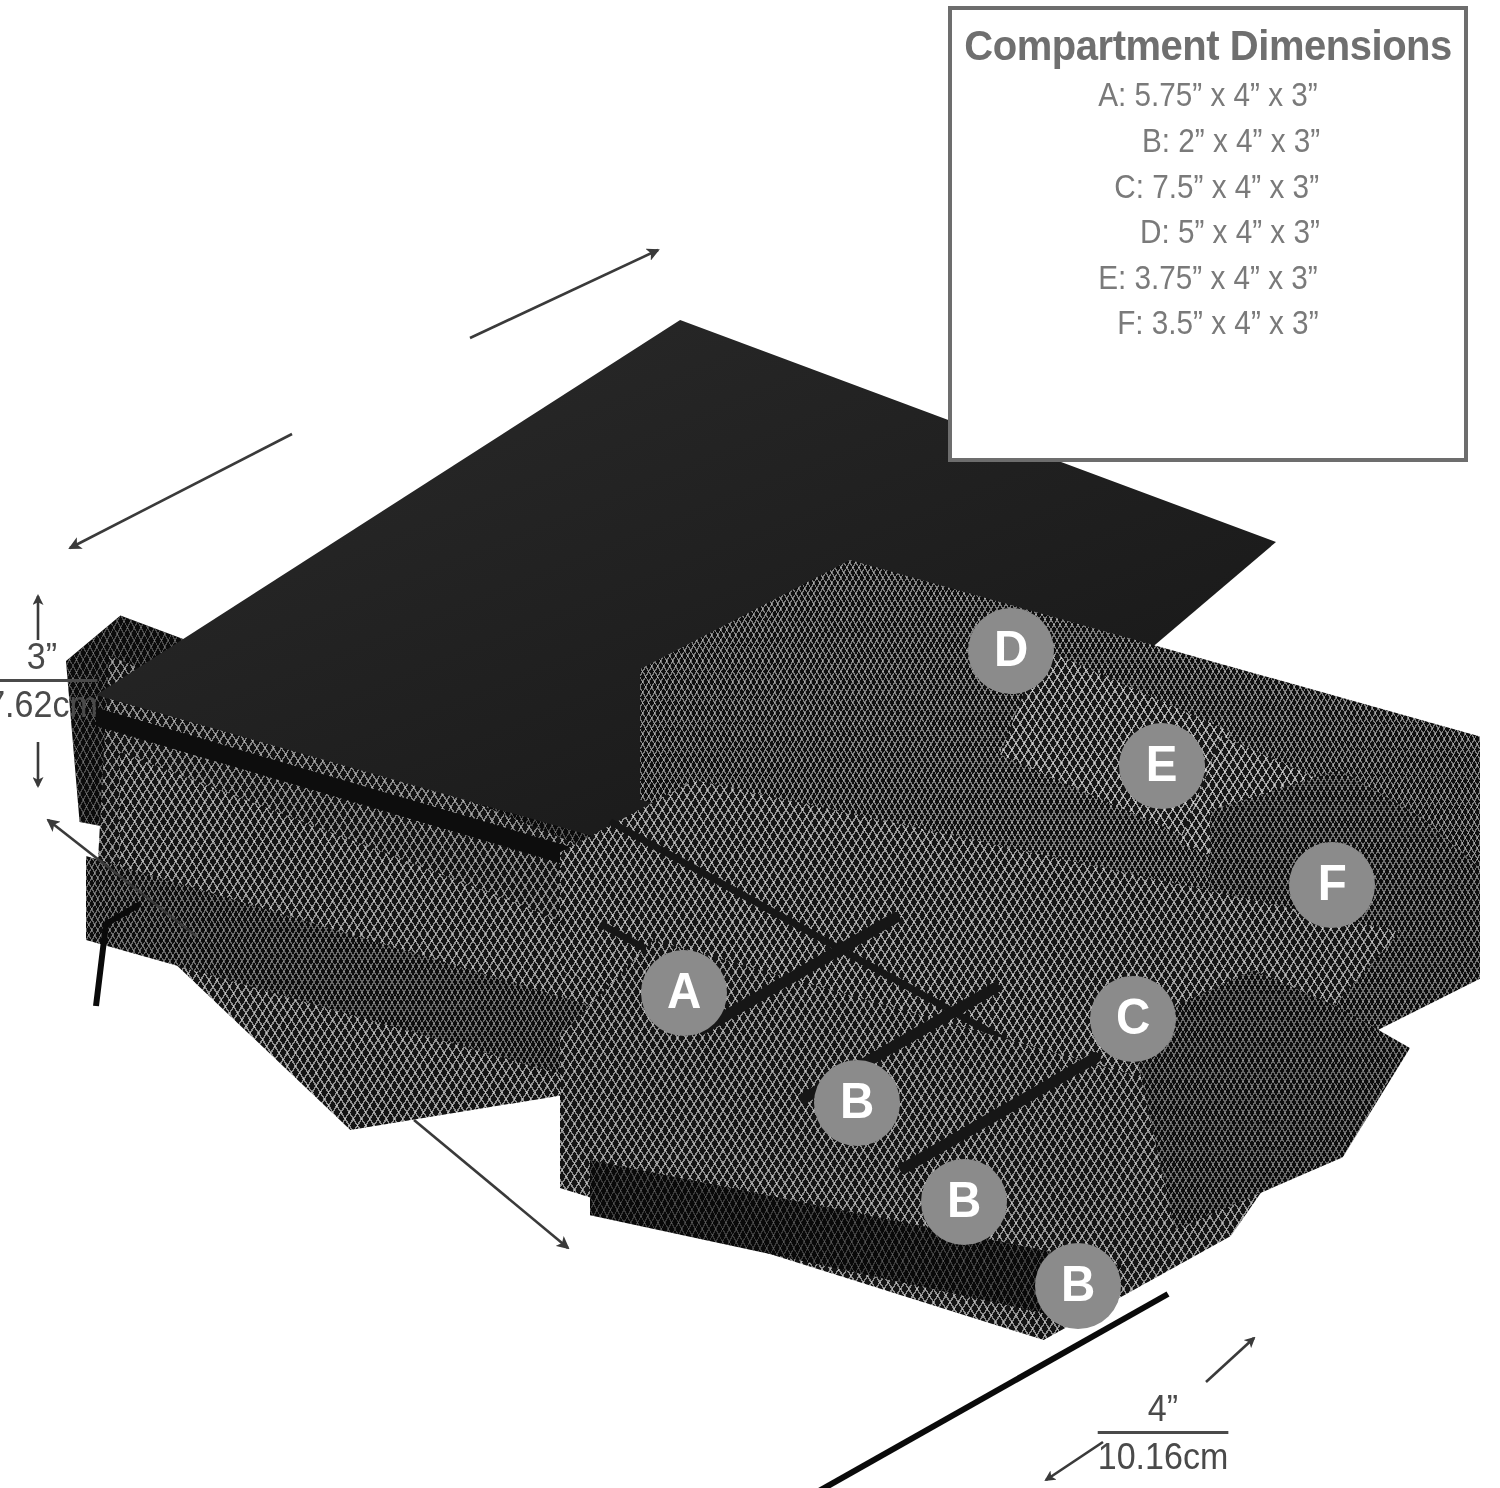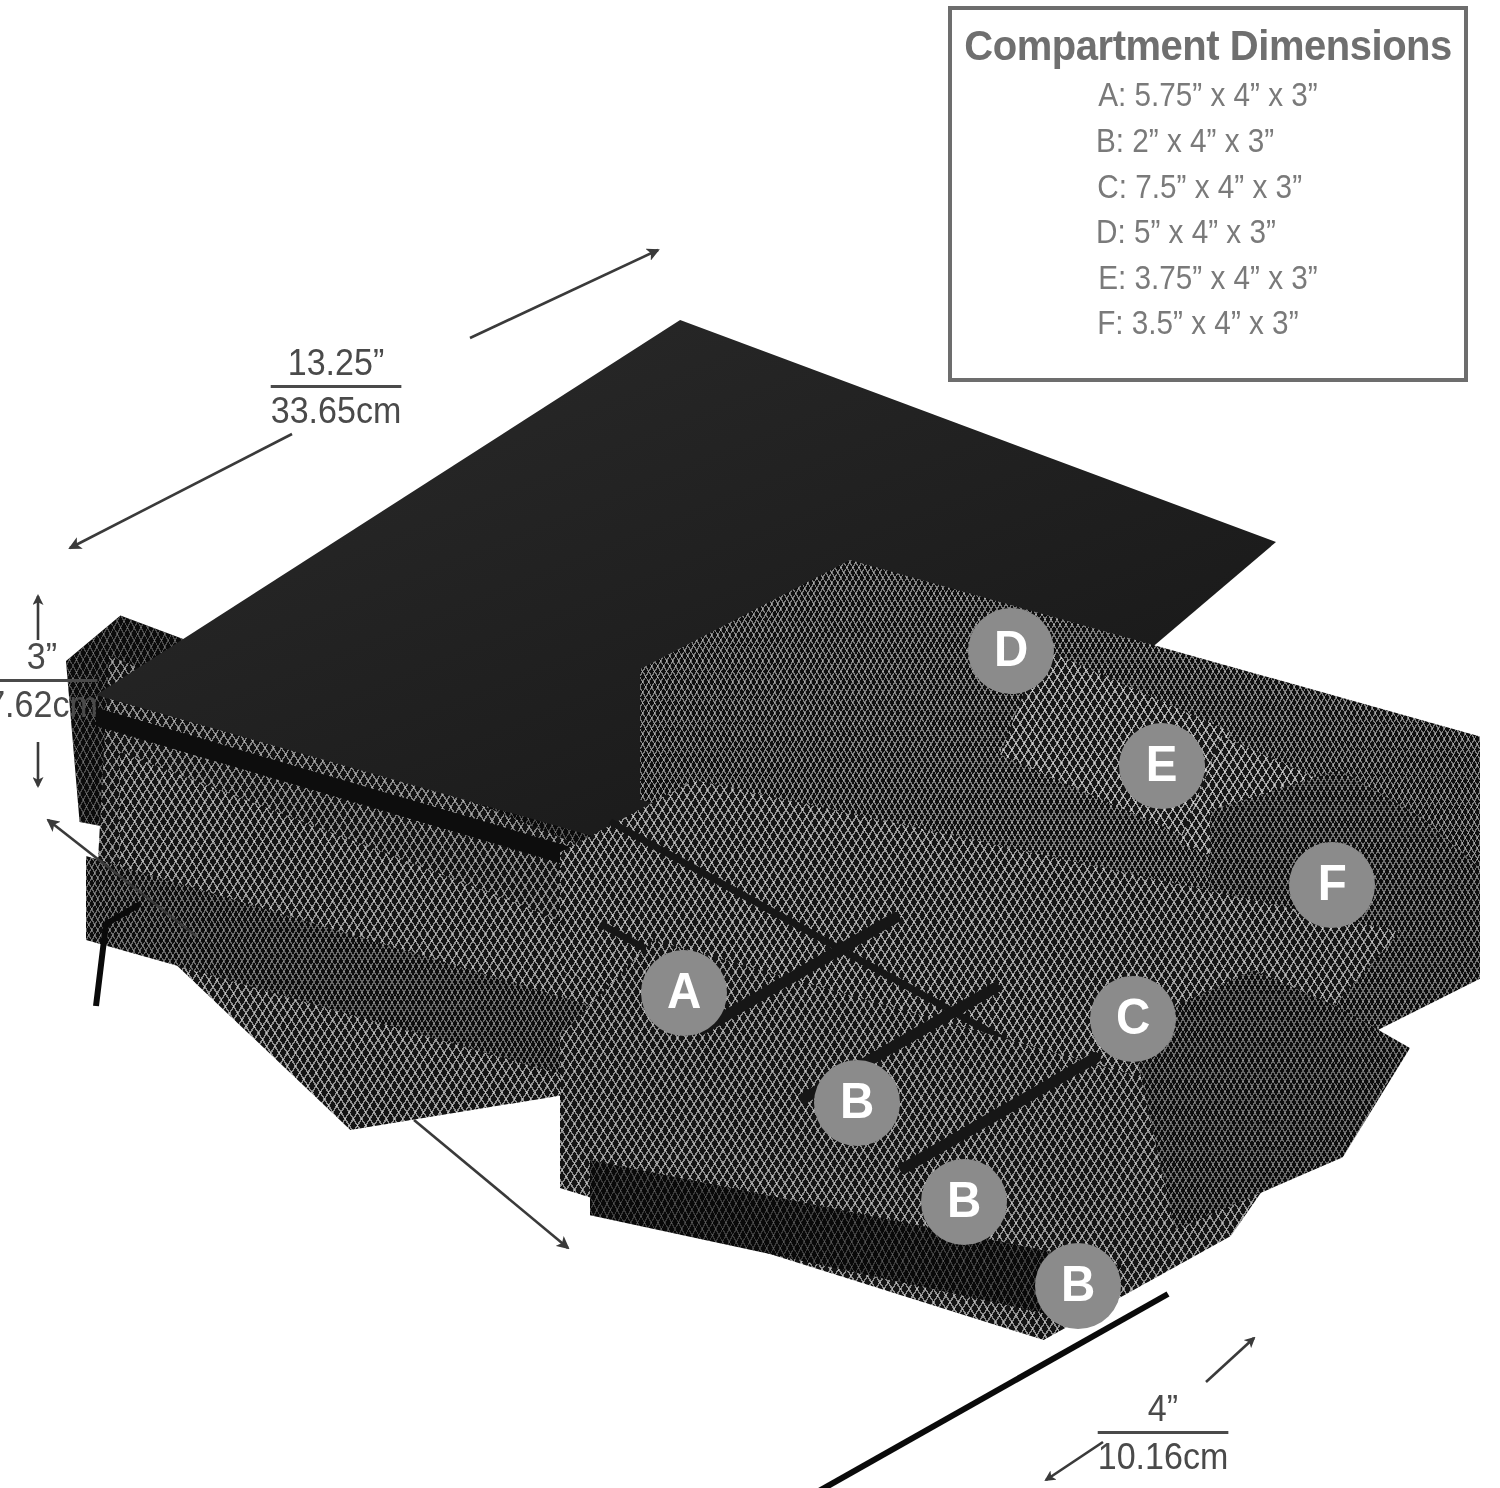--- a/index.html
+++ b/index.html
@@ -5,32 +5,32 @@
   html,body{margin:0;padding:0;background:#ffffff;}
   body{
     width:1500px;height:1488px;position:relative;overflow:hidden;
     font-family:"Liberation Sans","DejaVu Sans",sans-serif;
     background:#ffffff;
   }
   #stage{position:absolute;inset:0;width:1500px;height:1488px;}
 
   
   .legend-box{
-    position:absolute;left:948px;top:6px;width:520px;height:376px;
+    position:absolute;left:948px;top:6px;width:520px;height:456px;
     background:#ffffff;border:4px solid #6d6d6d;box-sizing:border-box;
     display:flex;flex-direction:column;align-items:center;
     padding-top:12px;
   }
   .legend-title{
     font-family:"Liberation Sans Narrow","Liberation Sans",sans-serif;
     font-weight:bold;font-size:43px;letter-spacing:-0.5px;
     color:#6f6f6f;line-height:1.08;white-space:nowrap;
     transform:scaleX(0.93);transform-origin:center;
   }
-  .legend-list{margin-top:4px;display:flex;flex-direction:column;align-items:flex-start;}
+  .legend-list{margin-top:4px;display:flex;flex-direction:column;align-items:flex-end;}
   .legend-item{
     font-family:"Liberation Sans Narrow","Liberation Sans",sans-serif;
     font-size:33px;color:#7a7a7a;line-height:1.38;white-space:nowrap;
     transform:scaleX(0.9);transform-origin:center;
   }
 
   
   .dim{
     position:absolute;color:#4a4a4a;
     font-family:"Liberation Sans Narrow","Liberation Sans",sans-serif;
@@ -213,24 +213,20 @@
       <line x1="38" y1="742" x2="38" y2="786" marker-end="url(#ahs)"></line>
 
       <line x1="196" y1="936" x2="48" y2="820" marker-end="url(#ah)"></line>
       <line x1="414" y1="1120" x2="568" y2="1248" marker-end="url(#ah)"></line>
 
       <line x1="1206" y1="1382" x2="1254" y2="1338" marker-end="url(#ahs)"></line>
       <line x1="1103" y1="1442" x2="1046" y2="1480" marker-end="url(#ahs)"></line>
     </g>
   </svg>
 
-  <div class="dim" id="dim-depth">
-    <span class="imp">13.25”</span>
-    <span class="met">33.65cm</span>
-  </div>
 
   <div class="dim" id="dim-height">
     <span class="imp">3”</span>
     <span class="met">7.62cm</span>
   </div>
 
 
   <div class="dim" id="dim-compartment">
     <span class="imp">4”</span>
     <span class="met">10.16cm</span>

